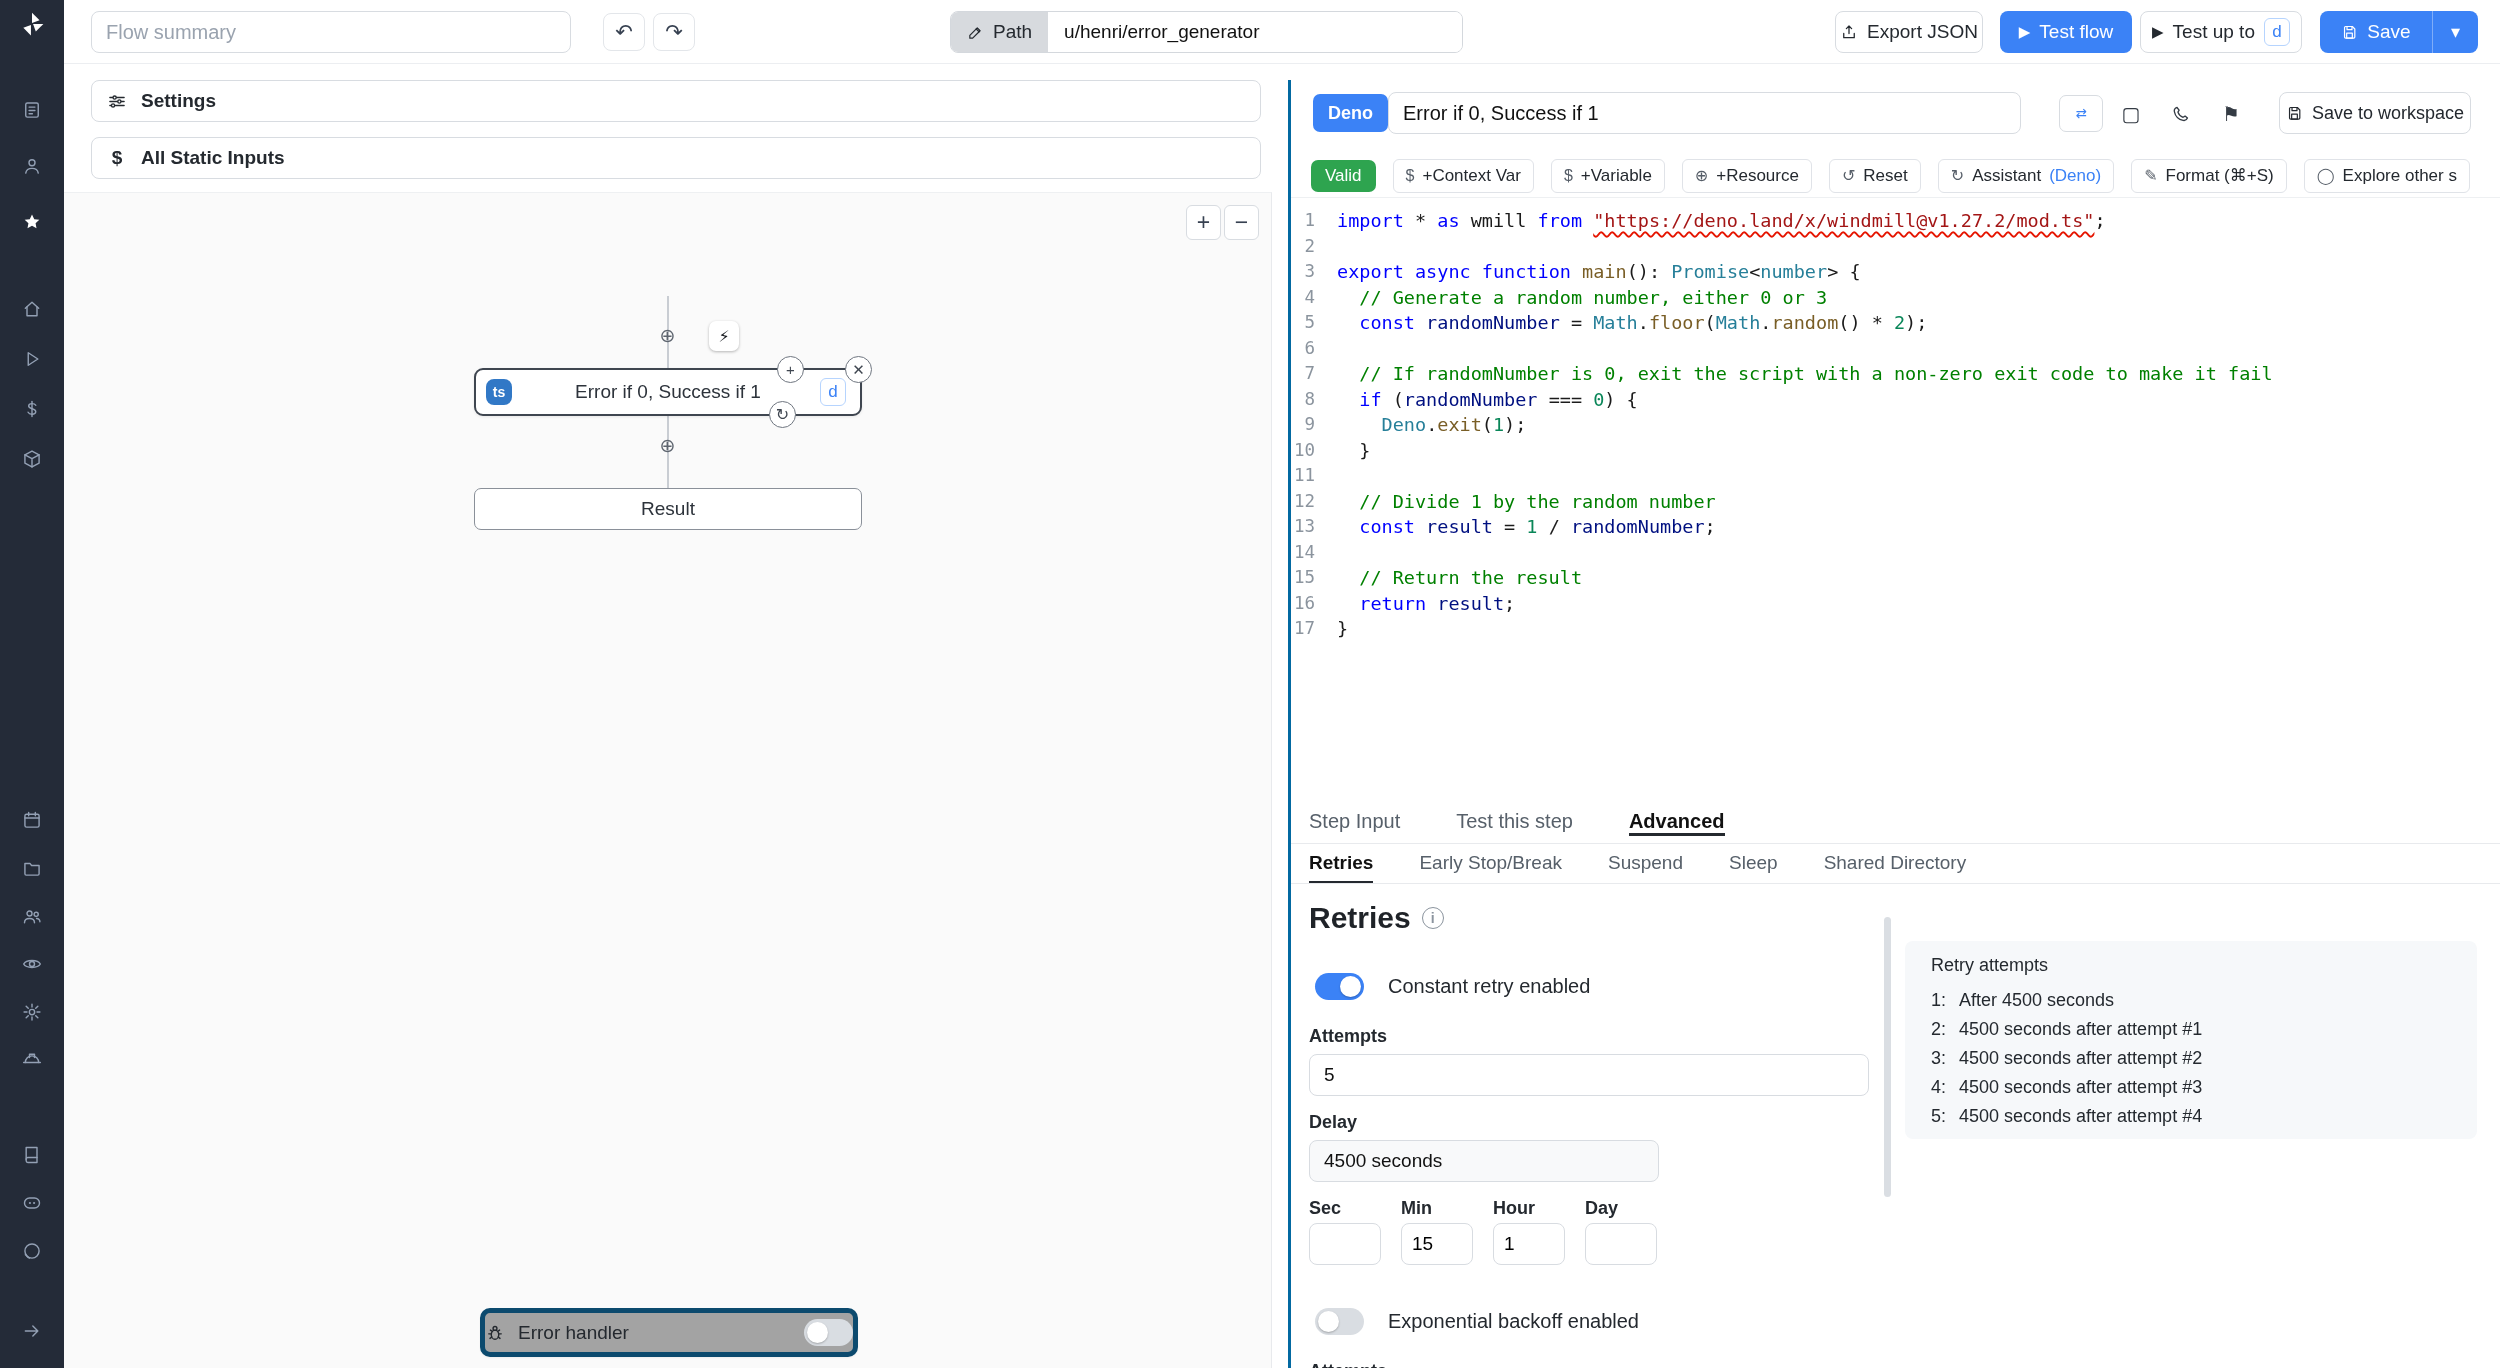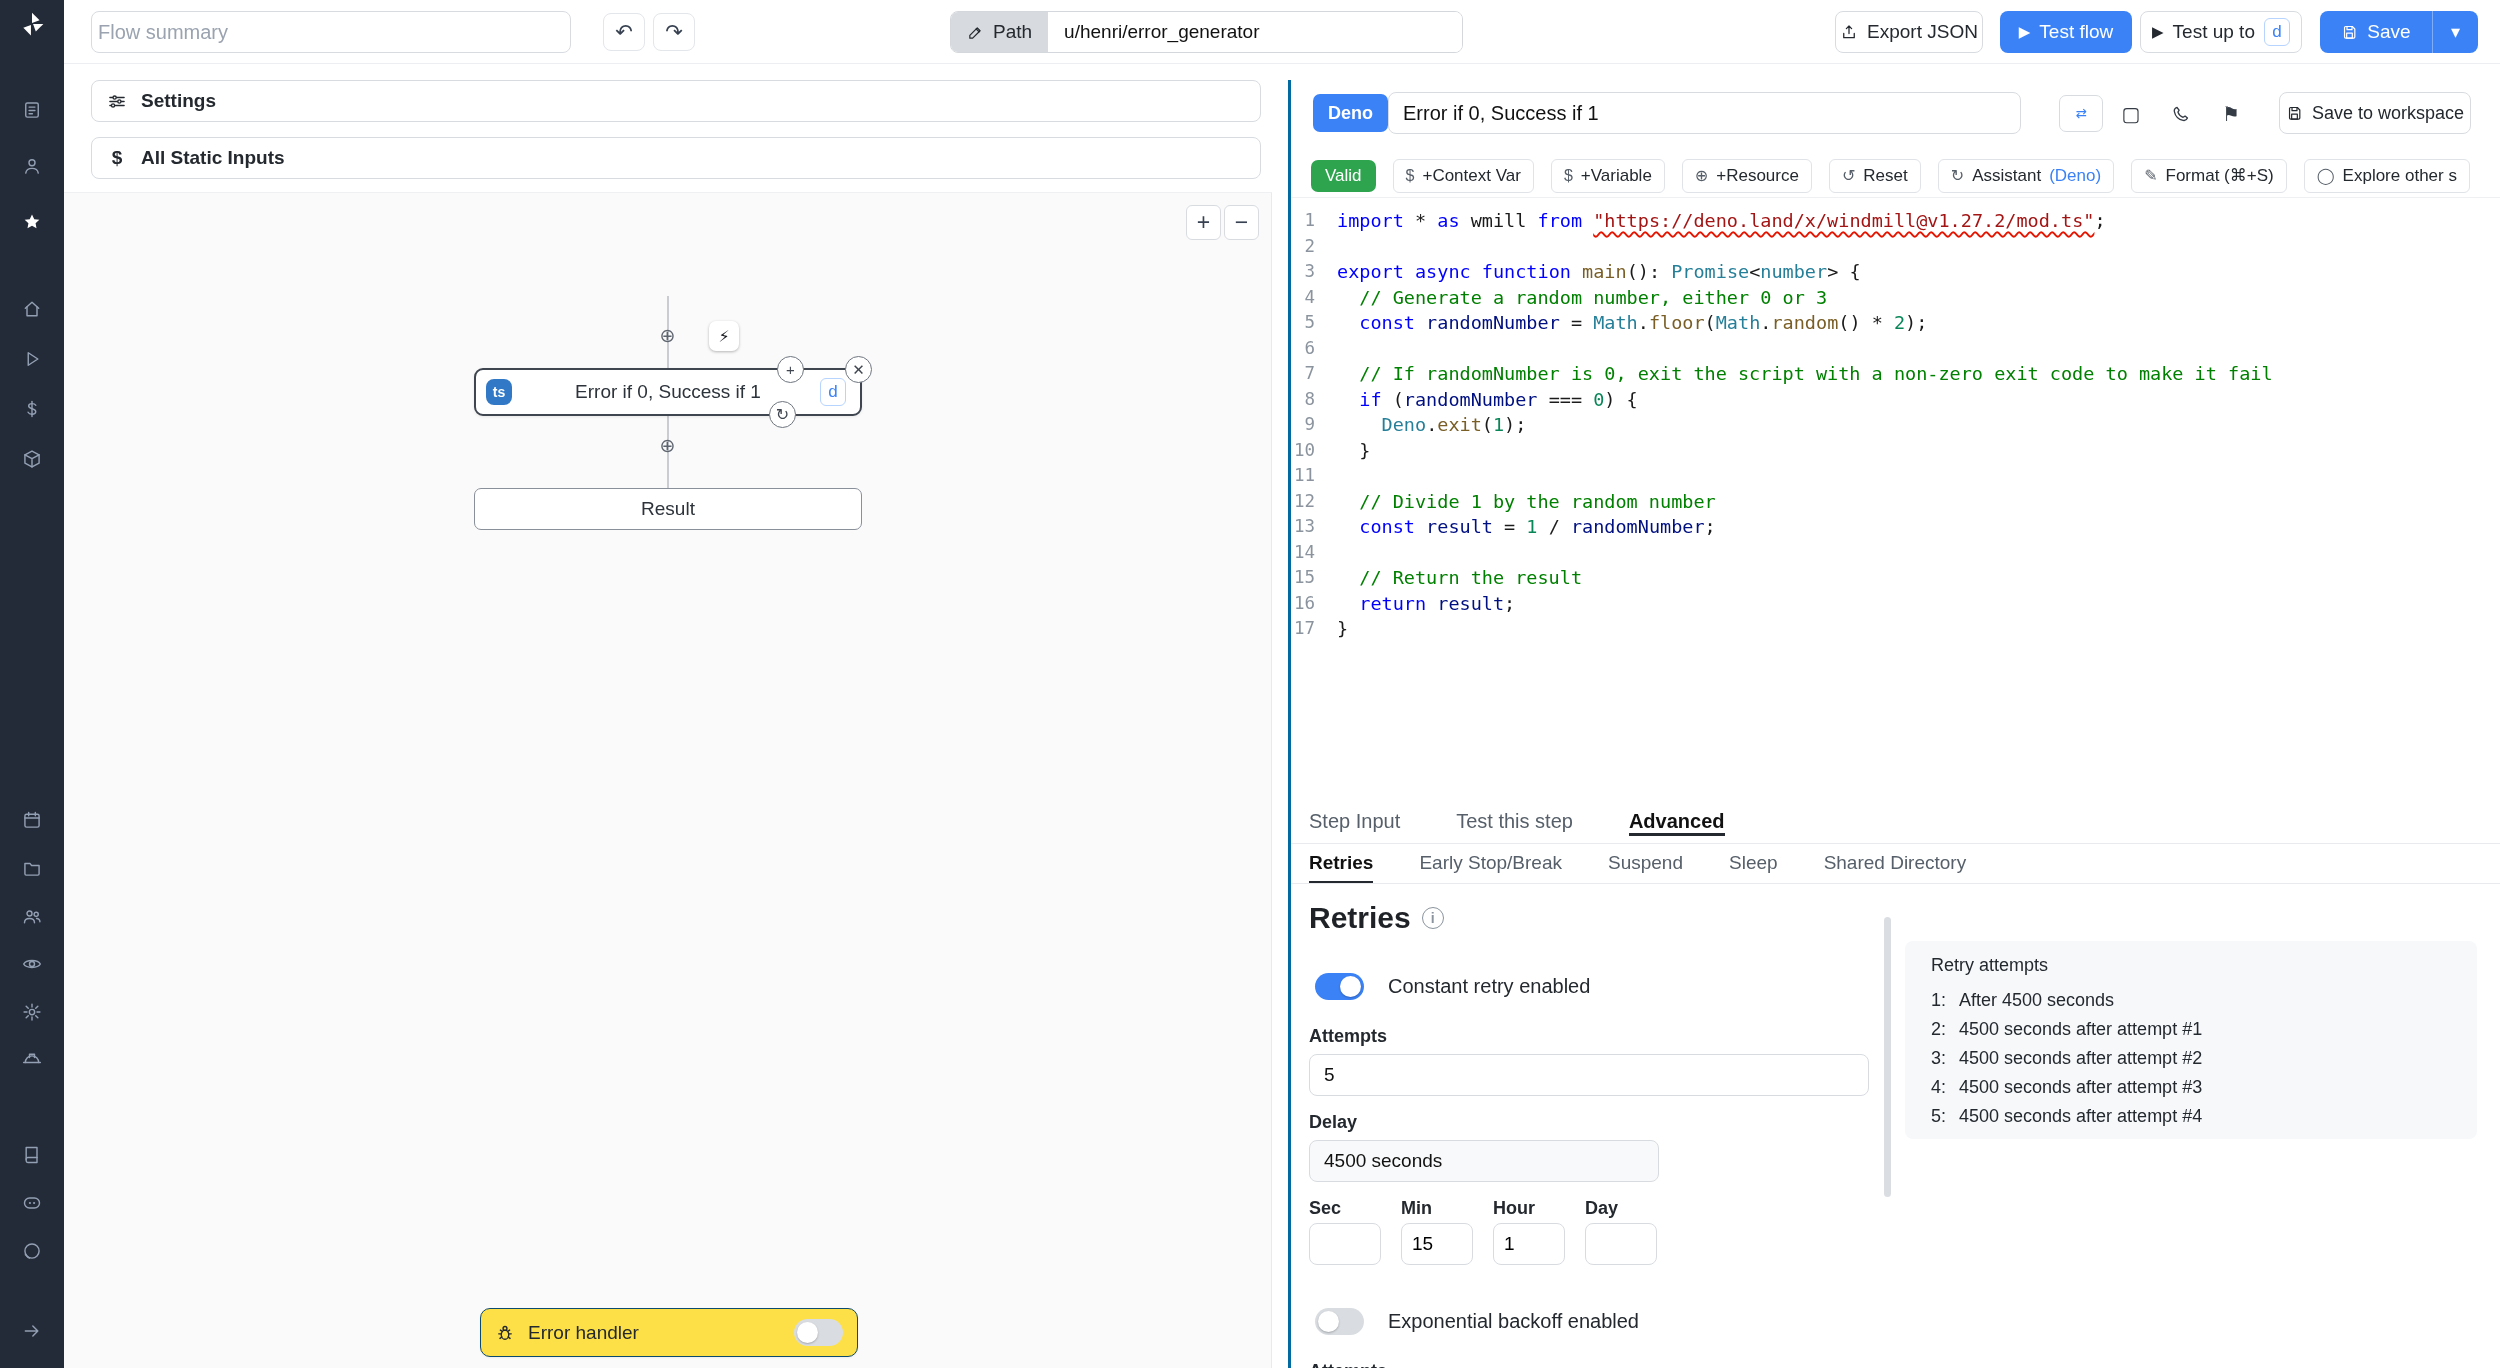--- a/index.html
+++ b/index.html
@@ -18,21 +18,21 @@
 .sb-g1{top:88px}.sb-g2{top:289px}.sb-g3{top:800px}.sb-g4{top:1135px}
 .sb-g1 .sb-btn{height:44px;margin-bottom:12px}
 .sb-g2 .sb-btn{height:40px;margin-bottom:10px}
 .sb-g3 .sb-btn,.sb-g4 .sb-btn{height:40px;margin-bottom:8px}
 .sb-btn{width:64px;display:flex;justify-content:center;align-items:center;color:#93a0b4}
 .sb-btn.bright{color:#ffffff}
 .sb-expand{position:absolute;left:0;bottom:17px;width:64px;height:40px;display:flex;justify-content:center;align-items:center;color:#93a0b4}
 
 
 .topbar{position:absolute;left:64px;top:0;width:2436px;height:64px;background:#fff;border-bottom:1px solid #eceef1;z-index:4}
-.flow-summary{position:absolute;left:27px;top:11px;width:480px;height:42px;border:1px solid #d8dce1;border-radius:8px;padding:0 6px;font-size:20px;color:#1f2937;background:#fff}
+.flow-summary{position:absolute;left:27px;top:11px;width:480px;height:42px;border:1px solid #d8dce1;border-radius:8px;padding:0 14px;font-size:20px;color:#1f2937;background:#fff}
 .flow-summary::placeholder{color:#9aa3af}
 .hist-btn{position:absolute;top:13px;width:42px;height:38px;border:1px solid #e3e6ea;border-radius:8px;font-size:21px;color:#374151;display:flex;align-items:center;justify-content:center;background:#fff}
 .undo{left:539px}.redo{left:589px}
 .path-group{position:absolute;left:886px;top:11px;height:42px;display:flex;border:1px solid #d4d8dd;border-radius:8px;overflow:hidden}
 .path-chip{display:flex;align-items:center;gap:9px;background:#d7dade;padding:0 16px;font-size:19px;color:#24292f}
 .path-value{display:flex;align-items:center;background:#fff;padding:0 16px;font-size:19px;width:414px;color:#111}
 .btn{display:flex;align-items:center;justify-content:center;gap:9px;height:42px;border-radius:8px;font-size:19px}
 .btn-outline{border:1px solid #d8dce1;background:#fff;color:#24292f}
 .btn-primary{background:#3b82f6;color:#fff}
 .export-btn{position:absolute;left:1771px;top:11px;width:148px}
@@ -61,21 +61,21 @@
 .node-result{top:295px;height:42px;border:1px solid #8a9099;border-radius:7px}
 .ts-badge{position:absolute;left:10px;top:9px;width:26px;height:26px;background:#3178c6;color:#fff;border-radius:8px;font-size:14px;font-weight:700;display:flex;align-items:center;justify-content:center}
 .step-dbadge{position:absolute;right:14px;top:8px}
 .corner-btn{position:absolute;width:27px;height:27px;border-radius:50%;background:#fff;border:1.5px solid #6f7680;color:#3f4650;display:flex;align-items:center;justify-content:center;font-size:15px;z-index:2}
 .plus-top{right:56px;top:-14px}
 .close-top{right:-12px;top:-14px}
 .refresh-bottom{right:64px;bottom:-14px;font-size:16px}
 .conn-plus{position:absolute;left:590px;width:27px;height:27px;border-radius:50%;color:#5f6670;font-size:19px;display:flex;align-items:center;justify-content:center}
 .cp1{top:129px}.cp2{top:239px}
 .bolt-btn{position:absolute;left:645px;top:128px;width:30px;height:30px;background:#fff;border-radius:7px;box-shadow:0 1px 3px rgba(0,0,0,.28);display:flex;align-items:center;justify-content:center;font-size:16px;color:#16191f}
-.error-handler{position:absolute;left:416px;top:1115px;width:378px;height:49px;background:#fde047;border:1px solid #0c4a6e;border-radius:10px;display:flex;align-items:center;gap:13px;padding:0 14px;font-size:19px;color:#24292f;box-shadow:0 1px 2px rgba(0,0,0,.05)}
+.error-handler{position:absolute;left:416px;top:1115px;width:378px;height:49px;background:#a3a3a3;border:5px solid #0c4a6e;border-radius:10px;display:flex;align-items:center;gap:13px;padding:0 0;font-size:19px;color:#24292f;box-shadow:0 1px 2px rgba(0,0,0,.05)}
 .eh-toggle{margin-left:auto}
 
 
 .toggle{width:49px;height:27px;border-radius:15px;position:relative;flex:none;cursor:pointer}
 .toggle.on{background:#3b82f6}
 .toggle.off{background:#d9dde2}
 .toggle::after{content:"";position:absolute;top:3px;width:21px;height:21px;border-radius:50%;background:#fff;box-shadow:0 1px 2px rgba(0,0,0,.25)}
 .toggle.on::after{right:3px}
 .toggle.off::after{left:3px}
 

